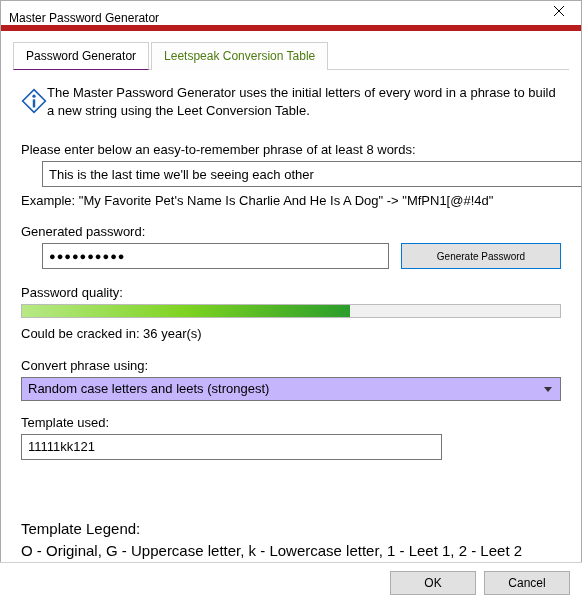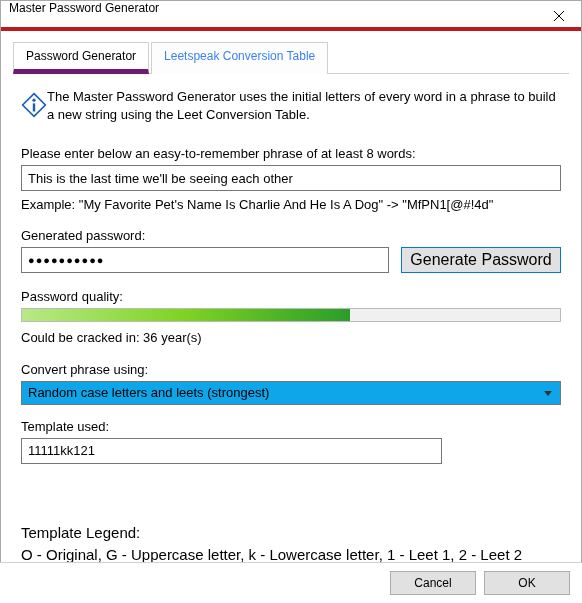--- a/index.html
+++ b/index.html
@@ -8,26 +8,26 @@
     font-size: 12px;
     background: #fff;
     color: #000;
     width: 582px;
     height: 603px;
     overflow: hidden;
     border: 1px solid #aaa;
   }
   .titlebar {
     display: flex;
-    align-items: flex-start;
+    align-items: flex-end;
     justify-content: space-between;
     height: 30px;
     padding: 0 0 0 8px;
     background: #fff;
-    border-bottom: 4px solid #b91c1c;
+    border-bottom: 6px solid #b91c1c;
   }
   .titlebar .title { font-size: 12px; }
   .close-btn {
     width: 45px; height: 29px;
     display: flex; align-items: center; justify-content: center;
     font-size: 14px;
   }
   .content { padding: 10px 12px 0 12px; }
   .tabs {
     display: flex;
@@ -40,24 +40,24 @@
     border: 1px solid #d0d0d0;
     border-bottom: none;
     background: #fff;
     margin-right: 2px;
     position: relative;
     top: 1px;
     color: #444;
   }
   .tab.active {
     background: #fff;
-    border-bottom: 5px solid #701a75;
+    border-bottom: 1px solid #701a75;
     color: #000;
   }
-  .tab.inactive { background: #fdfdfd; color: #3b82f6; }
+  .tab.inactive { background: #fdfdfd; color: #4d7c0f; }
   .pane {
     padding: 14px 8px 8px 8px;
   }
   .info-row {
     display: flex;
     align-items: flex-start;
     margin-bottom: 16px;
   }
   .info-icon {
     width: 26px; height: 26px;
@@ -73,37 +73,38 @@
     margin-bottom: 4px;
     margin-top: 22px;
   }
   .text-input {
     width: 100%;
     height: 26px;
     border: 1px solid #767676;
     padding: 2px 6px;
     font-size: 13px;
     font-family: inherit;
+    margin-left: 21px;
   }
   .example {
     font-size: 13px;
     margin-top: 6px;
   }
   .gen-row {
     display: flex;
     gap: 12px;
     align-items: center;
   }
   .gen-row .text-input { flex: 1; letter-spacing: 1px; font-size: 11px; }
   .gen-btn {
     width: 160px;
     height: 26px;
     border: 1px solid #0078d4;
     background: #e1e1e1;
-    font-size: 16px;
+    font-size: 10px;
     font-family: inherit;
   }
   .quality-bar {
     width: 100%;
     height: 14px;
     border: 1px solid #bbb;
     background: #f0f0f0;
     margin-top: 4px;
     position: relative;
     overflow: hidden;
@@ -115,21 +116,21 @@
   }
   .stats {
     font-size: 13px;
     margin-top: 6px;
     line-height: 1.5;
   }
   .select {
     width: 100%;
     height: 24px;
     border: 1px solid #767676;
-    background: #0ea5e9;
+    background: #c4b5fd;
     padding: 2px 22px 2px 6px;
     font-size: 13px;
     font-family: inherit;
     position: relative;
     display: flex;
     align-items: center;
   }
   .select::after {
     content: "";
     position: absolute;
@@ -231,15 +232,15 @@
 
     <div class="legend">
       <div>Template Legend:</div>
       <div>O - Original, G - Uppercase letter, k - Lowercase letter, 1 - Leet 1, 2 - Leet 2</div>
     </div>
 
   </div>
 </div>
 
 <div class="footer">
+  <button>OK</button>
   <button>Cancel</button>
-  <button>OK</button>
 </div>
 
 </body></html>

